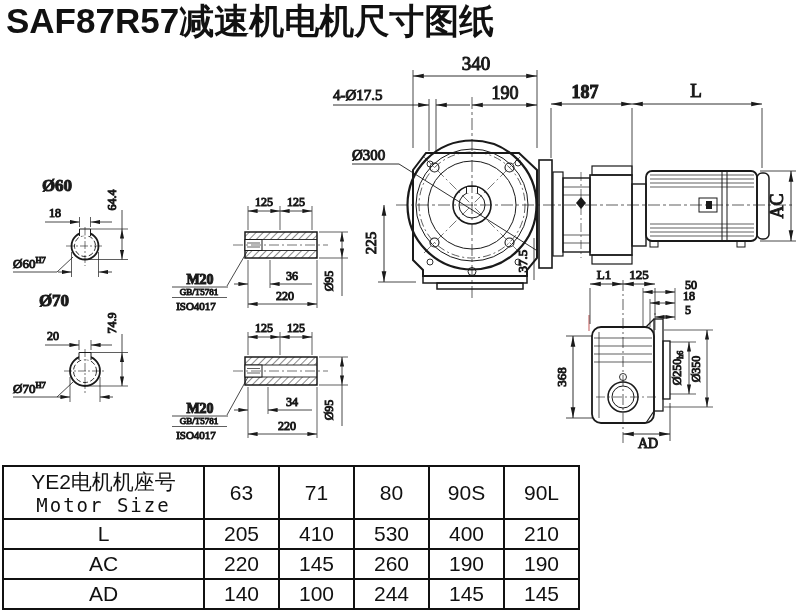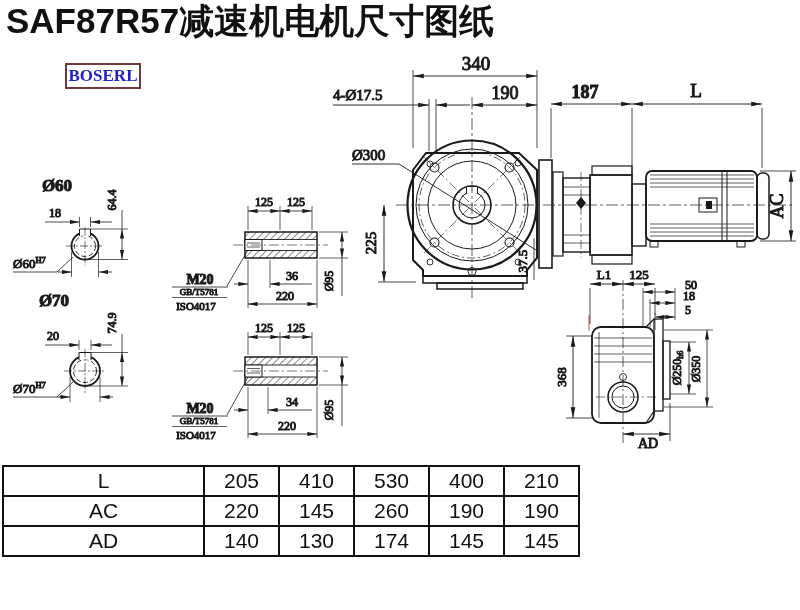--- a/index.html
+++ b/index.html
@@ -330,51 +330,61 @@
 
       <line x1="319" y1="357" x2="348" y2="357" stroke-width="0.7"></line>
       <line x1="319" y1="385" x2="348" y2="385" stroke-width="0.7"></line>
       <line x1="342" y1="357" x2="342" y2="385" stroke-width="0.8" marker-start="url(#arr)" marker-end="url(#arr)"></line>
       <line x1="342" y1="385" x2="342" y2="426" stroke-width="0.8"></line>
       <text x="333" y="410" text-anchor="middle" font-size="12" transform="rotate(-90 333 410)">Ø95</text>
     </g>
   </svg>
 
   <div id="title">SAF87R57减速机电机尺寸图纸</div>
-  <div id="logo">BOSERL</div>
 
   <table class="dimtable">
     <colgroup>
         <col style="width:201px">
         <col style="width:75px">
         <col style="width:75px">
         <col style="width:75px">
         <col style="width:75px">
         <col style="width:75px">
       </colgroup>
     <tbody>
+        <tr class="hrow">
+      <td class="hcell">
+        <div class="hcn">YE2电机机座号</div>
+        <div class="hen">Motor Size</div>
+      </td>
+      <td class="hcell">63</td>
+      <td class="hcell">71</td>
+      <td class="hcell">80</td>
+      <td class="hcell">90S</td>
+      <td class="hcell">90L</td>
+    </tr>
     <tr class="rrow">
       <td>L</td>
       <td>205</td>
       <td>410</td>
       <td>530</td>
       <td>400</td>
       <td>210</td>
     </tr>
     <tr class="rrow">
       <td>AC</td>
       <td>220</td>
       <td>145</td>
       <td>260</td>
       <td>190</td>
       <td>190</td>
     </tr>
     <tr class="rrow">
       <td>AD</td>
       <td>140</td>
-      <td>130</td>
-      <td>174</td>
+      <td>100</td>
+      <td>244</td>
       <td>145</td>
       <td>145</td>
     </tr>
   </tbody>
     </table>
 </div>
 
 </body></html>

